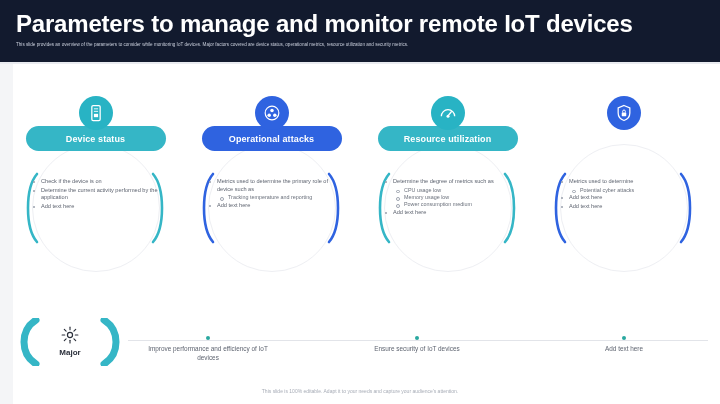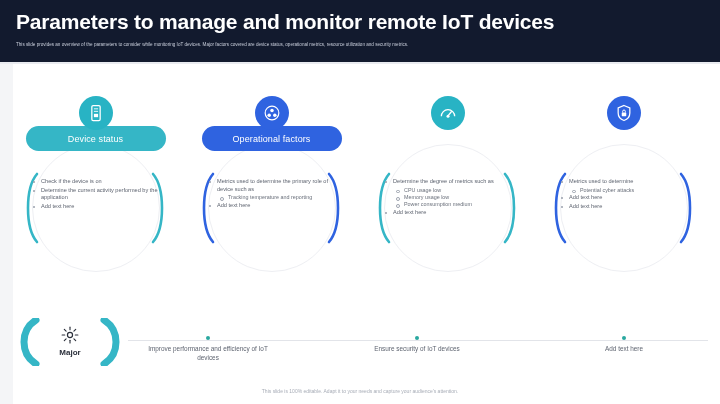--- a/index.html
+++ b/index.html
@@ -12,21 +12,21 @@
   }
   .slide{position:relative;width:720px;height:404px;background:#ffffff;}
 
   
   .header{
     position:absolute;left:0;top:0;width:720px;height:62px;
     background:#121a2e;
   }
   .header-title{
     position:absolute;left:16px;top:10px;
-    font-size:21px;font-weight:bold;color:#ffffff;
+    font-size:24px;font-weight:bold;color:#ffffff;
     letter-spacing:-0.2px;white-space:nowrap;
   }
   .header-sub{
     position:absolute;left:16px;top:41px;width:690px;
     font-size:4.6px;color:#c9cedb;line-height:8px;white-space:nowrap;
   }
   .header-rule{
     position:absolute;left:0;top:62px;width:720px;height:2px;
     background:#e9ebf0;
   }
@@ -51,21 +51,21 @@
     z-index:4;
   }
   .icon-circle.teal{background:#28b3c4;}
   .icon-circle.blue{background:#2f63e0;}
   .icon-circle svg{display:block;}
 
   .pill{
     position:absolute;left:50%;top:30px;transform:translateX(-50%);
     width:140px;height:25px;border-radius:13px;
     display:flex;align-items:center;justify-content:center;
-    font-size:9px;font-weight:normal;color:#ffffff;letter-spacing:0.1px;
+    font-size:9px;font-weight:bold;color:#ffffff;letter-spacing:0.1px;
     z-index:3;white-space:nowrap;
   }
   .pill.teal{background:#35b6c6;}
   .pill.blue{background:#2f63e0;}
 
   
   .ring{
     position:absolute;left:50%;top:48px;transform:translateX(-50%);
     width:126px;height:126px;border-radius:50%;
     border:1px solid #eeeff3;
@@ -181,21 +181,21 @@
 
   <div class="col col-2">
     <div class="icon-circle blue">
       <svg width="20" height="20" viewBox="0 0 24 24">
         <circle cx="12" cy="12" r="8.2" fill="none" stroke="#ffffff" stroke-width="1.4"></circle>
         <circle cx="12" cy="9" r="2.1" fill="#ffffff"></circle>
         <circle cx="8.6" cy="14.6" r="2.1" fill="#ffffff"></circle>
         <circle cx="15.4" cy="14.6" r="2.1" fill="#ffffff"></circle>
       </svg>
     </div>
-    <div class="pill blue">Operational factors</div>
+    <div class="pill blue">Operational attacks</div>
     <div class="ring"></div>
     <div class="arc arc-l">
       <svg width="20" height="72" viewBox="0 0 20 72">
           <path d="M17 2 C5 16, 5 56, 17 70" fill="none" stroke="#2f63e0" stroke-width="2.6" stroke-linecap="round"></path>
         </svg>
     </div>
     <div class="arc arc-r">
       <svg width="20" height="72" viewBox="0 0 20 72">
           <path d="M3 2 C15 16, 15 56, 3 70" fill="none" stroke="#2f63e0" stroke-width="2.6" stroke-linecap="round"></path>
         </svg>
@@ -208,20 +208,21 @@
   </div>
 
   <div class="col col-3">
     <div class="icon-circle teal">
       <svg width="20" height="20" viewBox="0 0 24 24">
         <path d="M4 16 A8 8 0 0 1 20 16" fill="none" stroke="#ffffff" stroke-width="1.6"></path>
         <path d="M12 15.5 L16 10.5" stroke="#ffffff" stroke-width="1.6" stroke-linecap="round"></path>
         <circle cx="12" cy="16" r="1.8" fill="#ffffff"></circle>
       </svg>
     </div>
+    <div class="pill teal">Resource utilization</div>
     <div class="ring"></div>
     <div class="arc arc-l">
       <svg width="20" height="72" viewBox="0 0 20 72">
           <path d="M17 2 C5 16, 5 56, 17 70" fill="none" stroke="#35b6c6" stroke-width="2.6" stroke-linecap="round"></path>
         </svg>
     </div>
     <div class="arc arc-r">
       <svg width="20" height="72" viewBox="0 0 20 72">
           <path d="M3 2 C15 16, 15 56, 3 70" fill="none" stroke="#35b6c6" stroke-width="2.6" stroke-linecap="round"></path>
         </svg>

